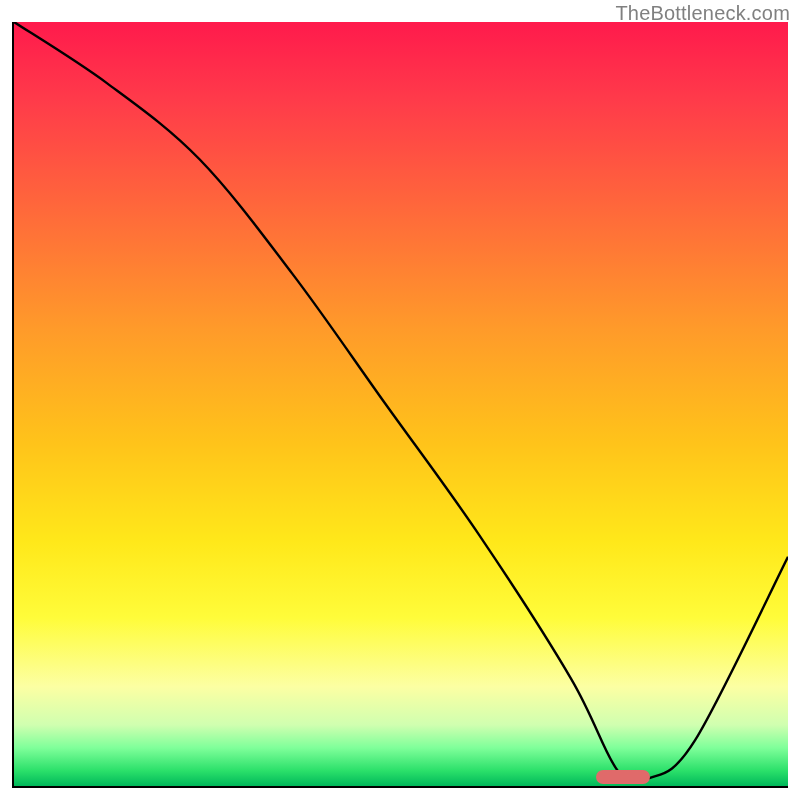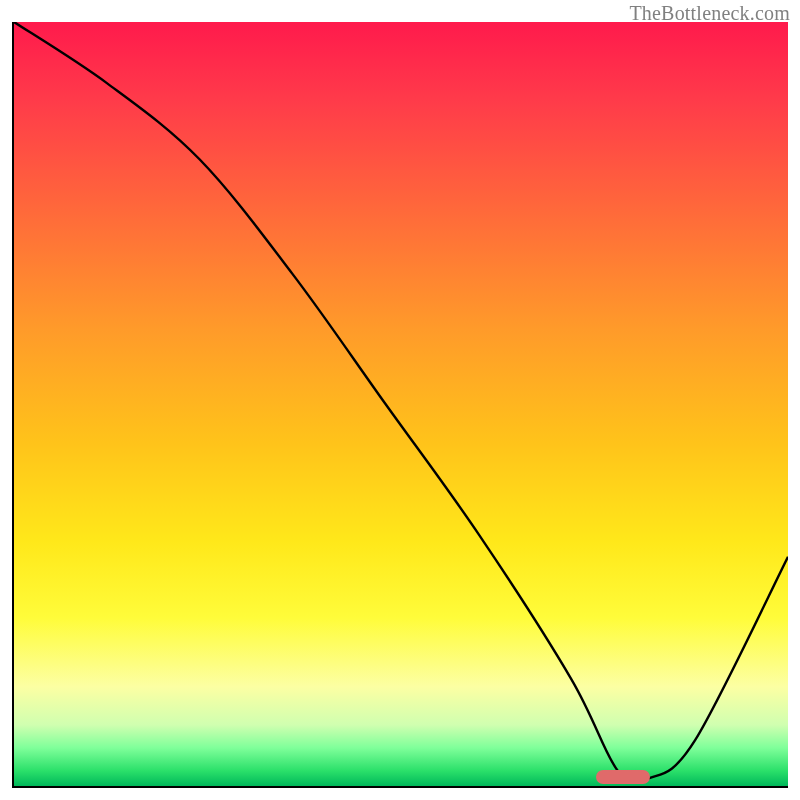--- a/index.html
+++ b/index.html
@@ -62,21 +62,21 @@
   .marker {
     position: absolute;
     background: #e06a6a;
     border-radius: 7px;
   }
   .watermark {
     position: absolute;
     top: 2px;
     right: 10px;
     color: #808080;
-    font-family: Liberation Serif, serif;
+    font-family: Liberation Sans, sans-serif;
     font-size: 20px;
     font-weight: 400;
     letter-spacing: 0.2px;
   }
 </style>
 </head>
 <body>
 
 <div class="chart-container">
   <div class="watermark">TheBottleneck.com</div>

